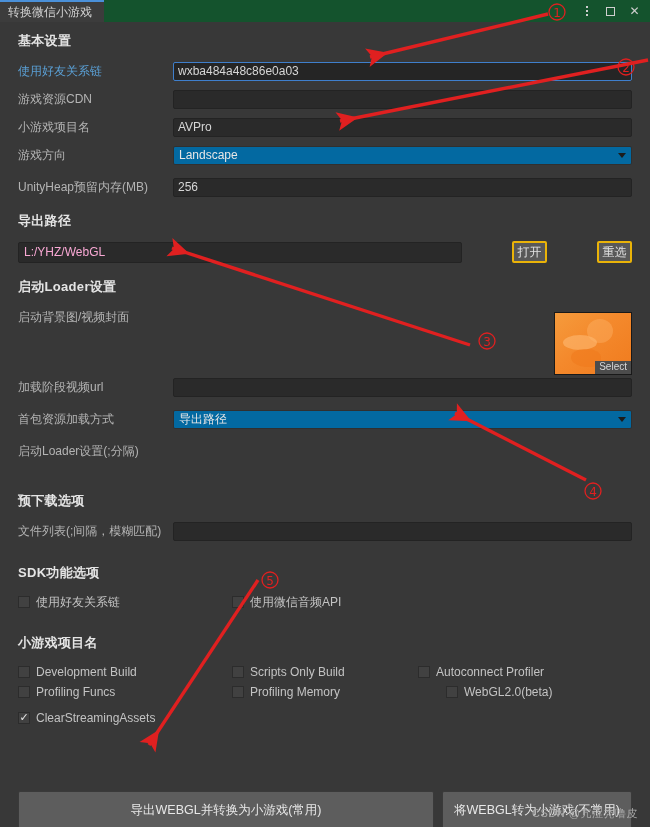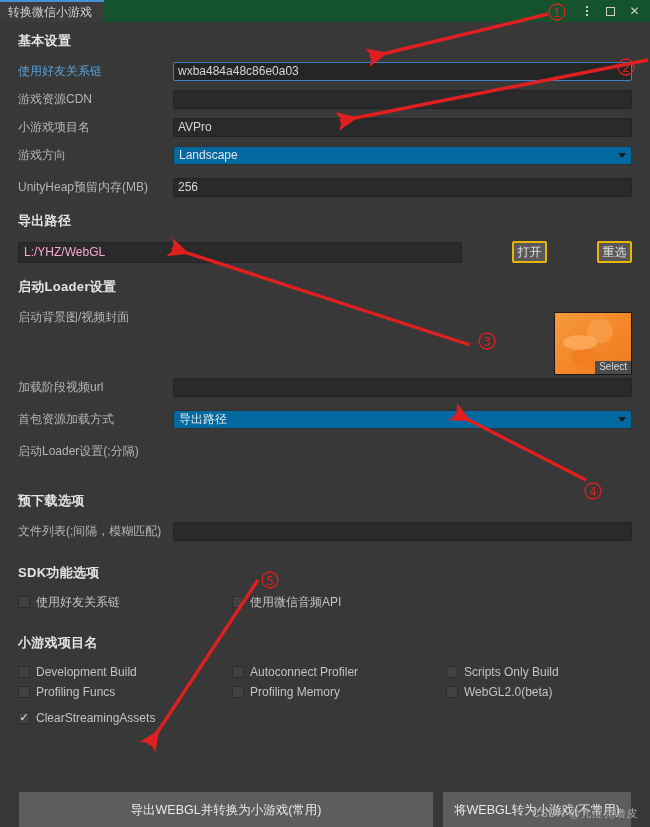--- a/index.html
+++ b/index.html
@@ -419,27 +419,27 @@
 
   <div style="height:22px"></div>
   <div class="section-title">小游戏项目名</div>
   <div class="spacer-10"></div>
 
   <div class="cb-row">
     <label class="cb col1">
       <span class="box"></span>
       <span>Development Build</span>
     </label>
+    <label class="cb col3">
+      <span class="box"></span>
+      <span>Scripts Only Build</span>
+    </label>
     <label class="cb col2">
       <span class="box"></span>
       <span>Autoconnect Profiler</span>
-    </label>
-    <label class="cb col3">
-      <span class="box"></span>
-      <span>Scripts Only Build</span>
     </label>
   </div>
 
   <div class="cb-row">
     <label class="cb col1">
       <span class="box"></span>
       <span>Profiling Funcs</span>
     </label>
     <label class="cb col2">
       <span class="box"></span>

